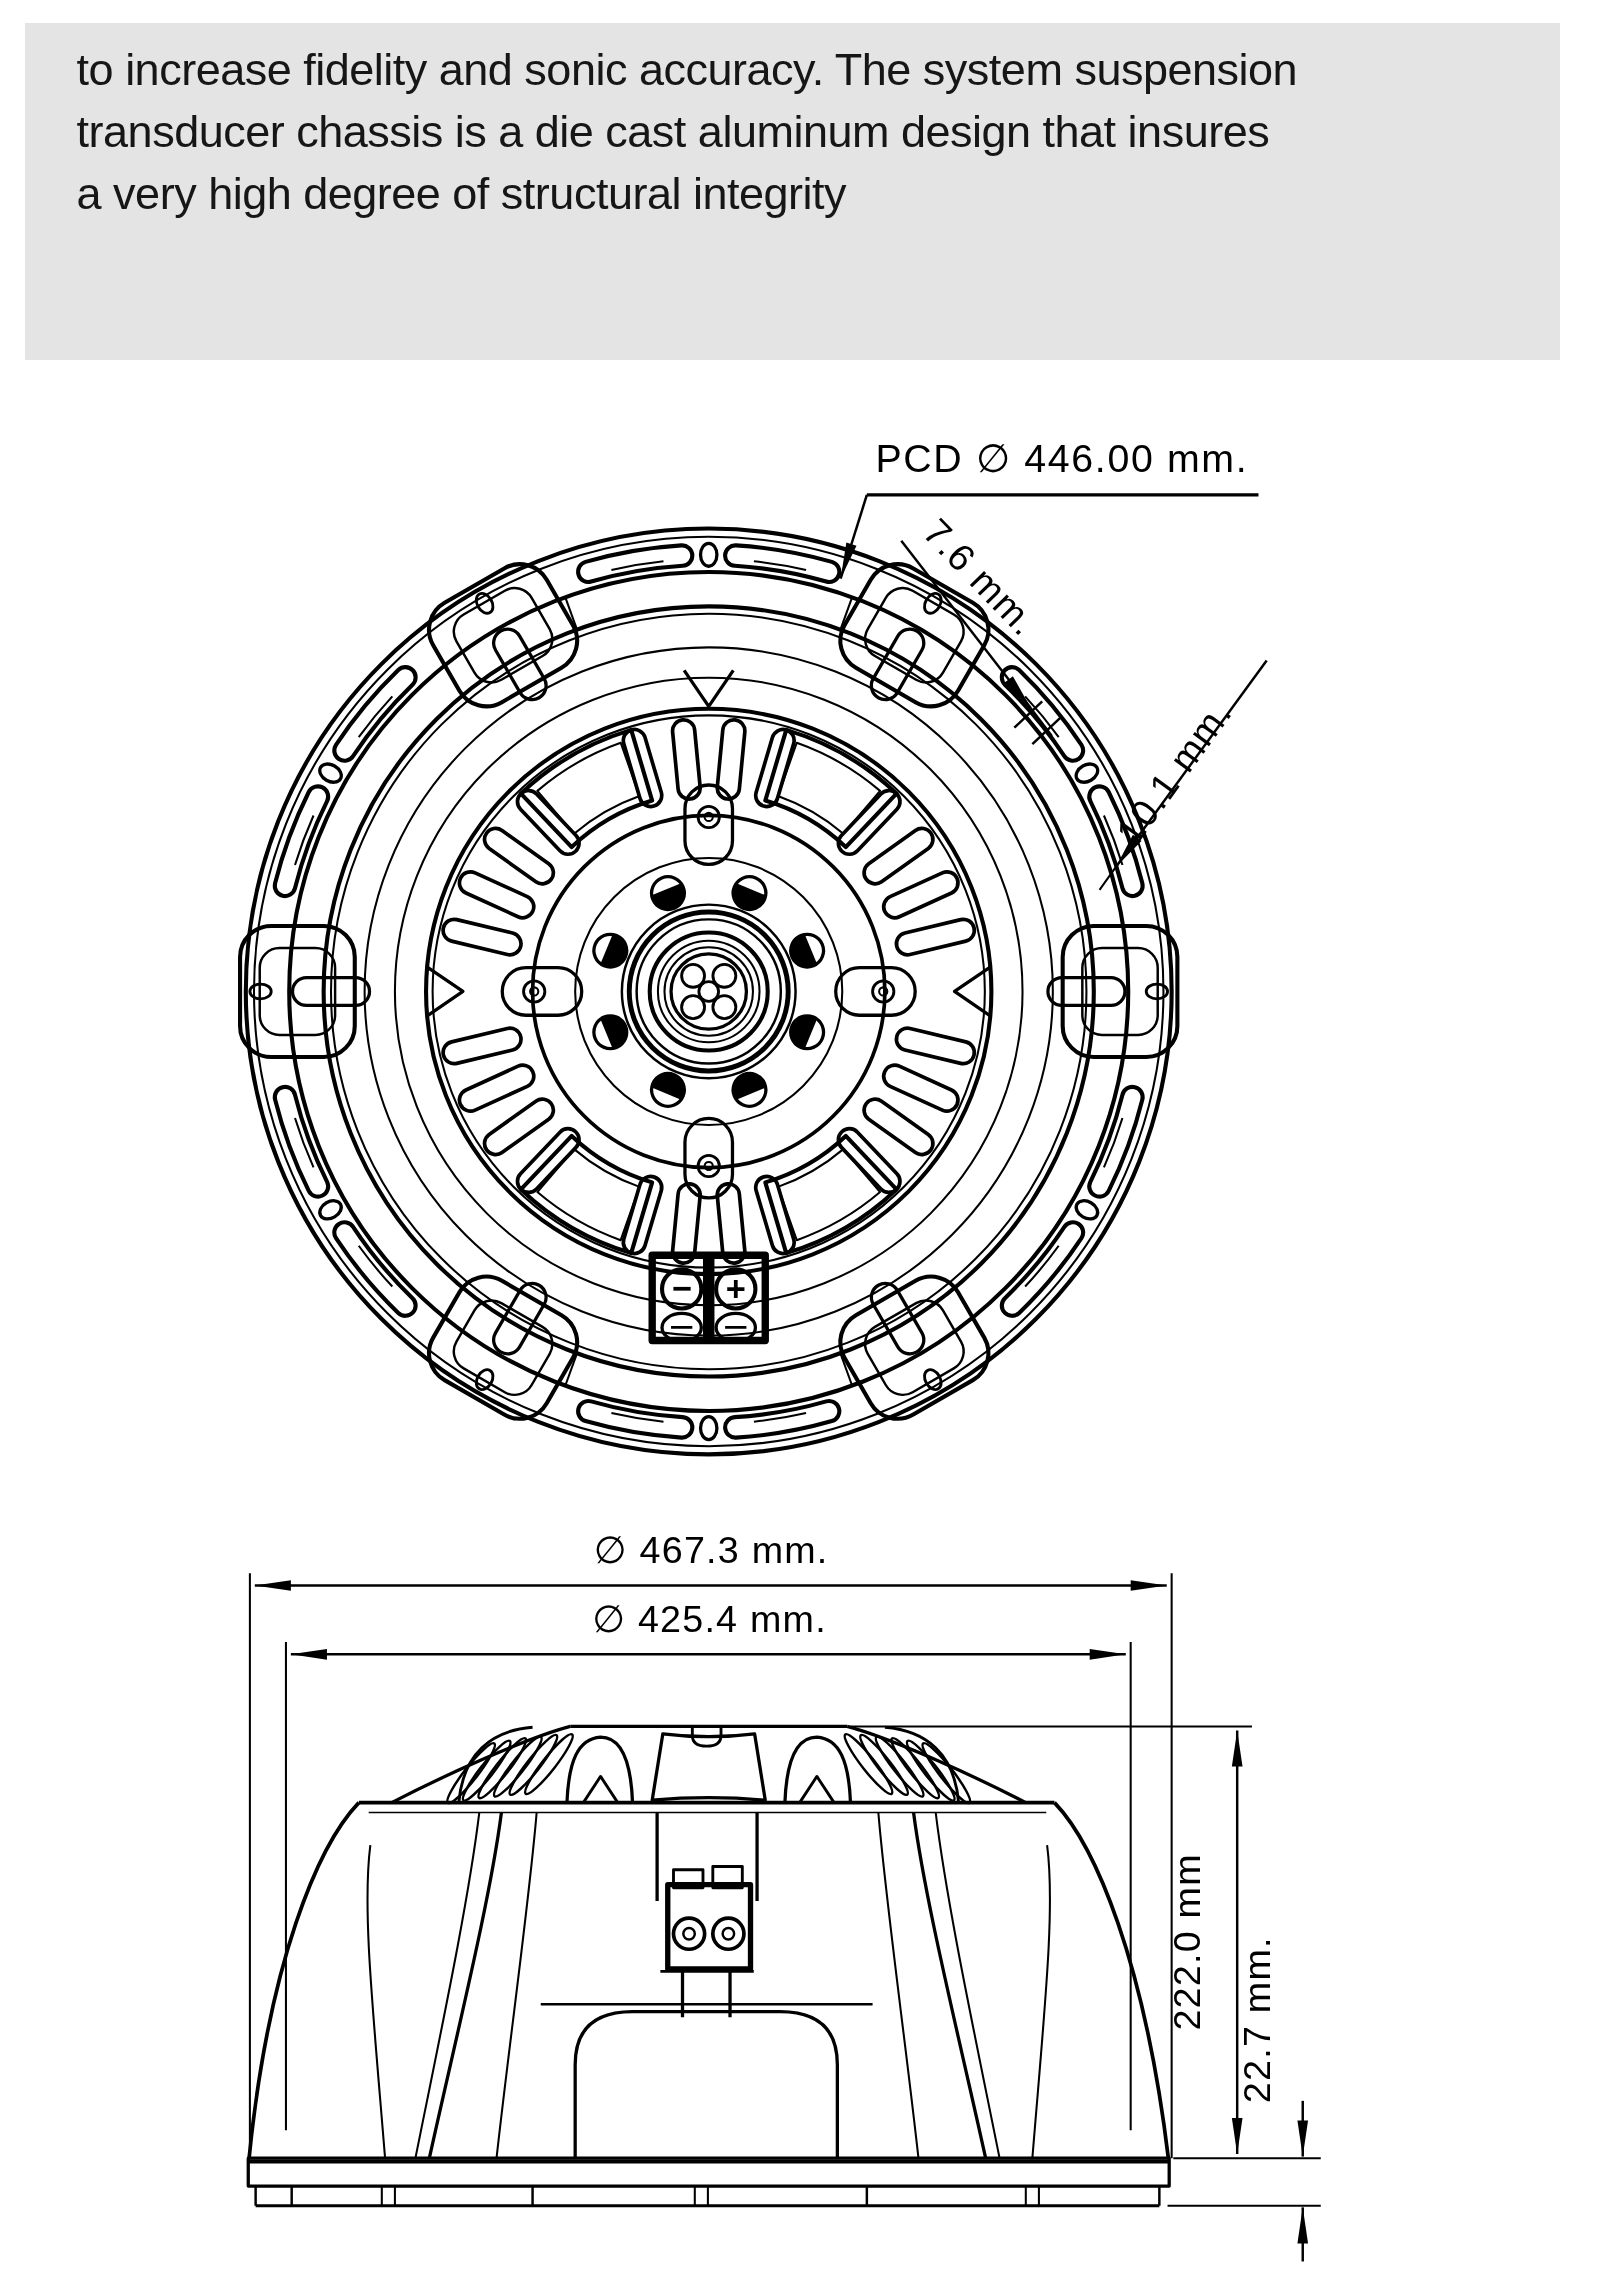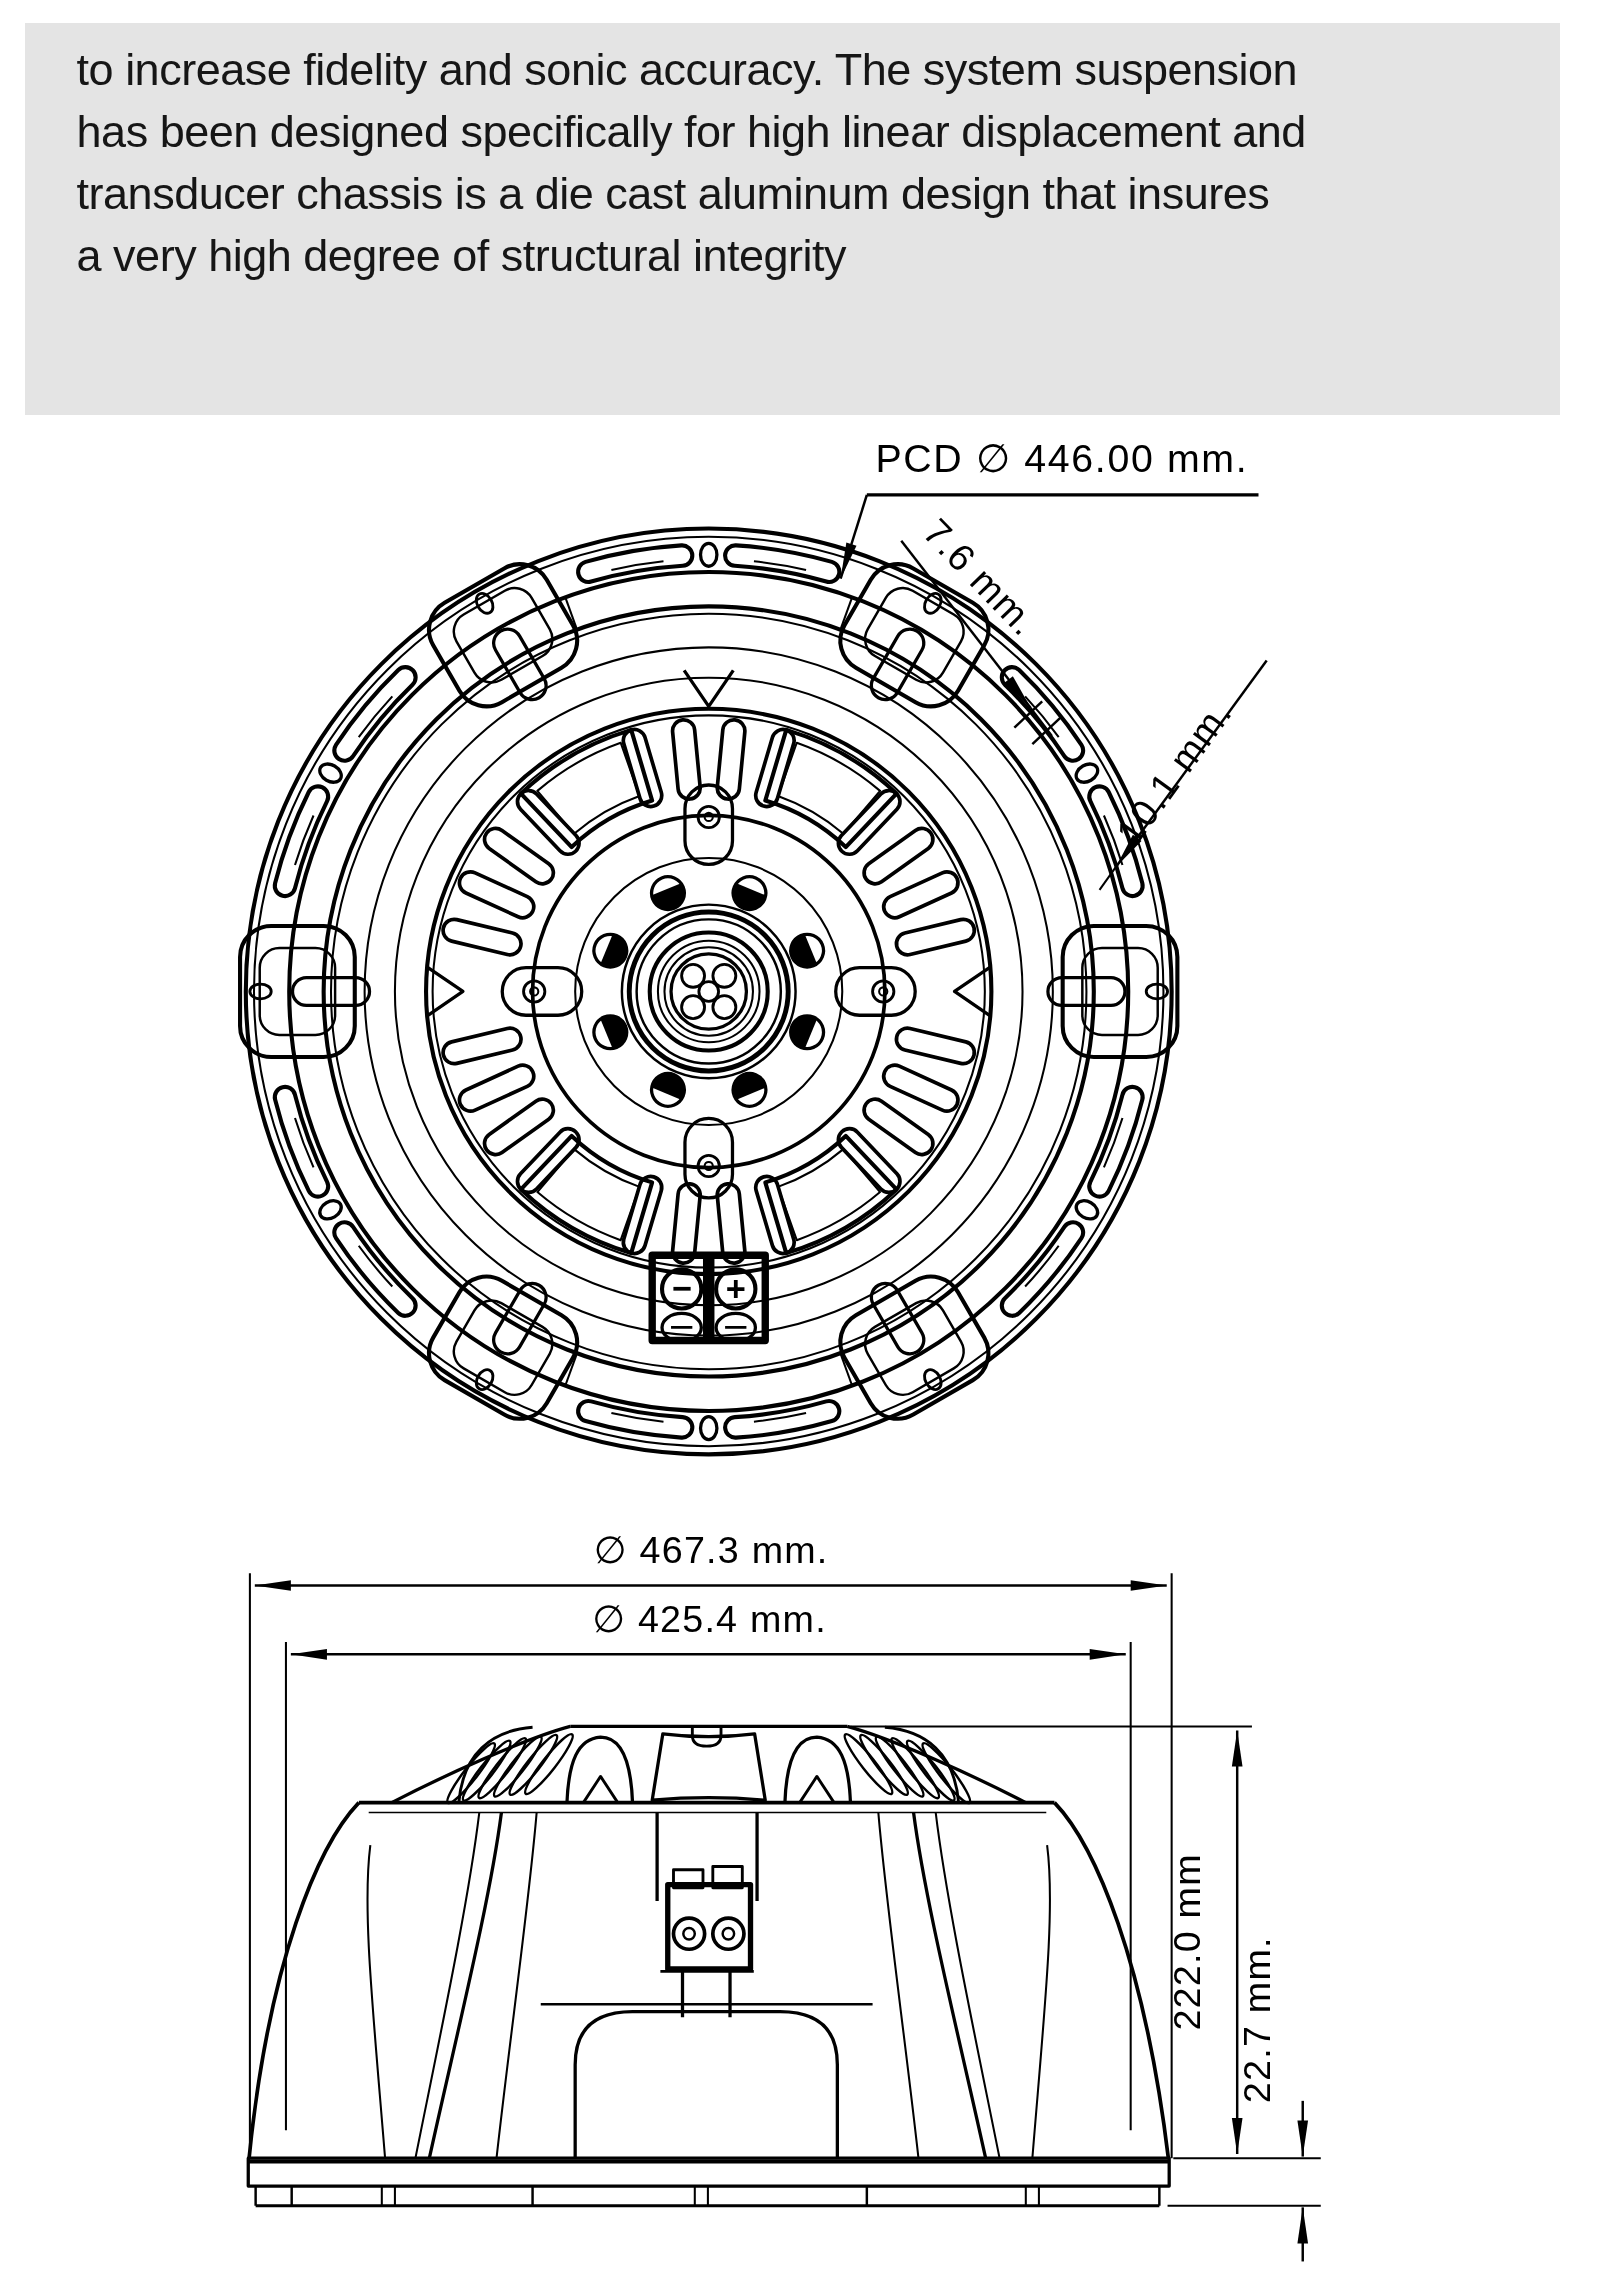--- a/index.html
+++ b/index.html
@@ -1,36 +1,35 @@
 <!DOCTYPE html>
 <html style="font-size:13px"><head>
 <meta charset="utf-8">
 <style>
   html,body{margin:0;padding:0;background:#fff;}
   .page{position:relative;width:1619px;height:2273px;background:#ffffff;
         font-family:"Liberation Sans",sans-serif;overflow:hidden;}
-  .intro{position:absolute;left:24.6px;top:23px;width:1535px;height:392px;
+  .intro{position:absolute;left:24.6px;top:23px;width:1535px;height:337px;
          background:#e4e4e4;box-sizing:border-box;padding:16.4px 33px 0 52px;}
   .intro-line{font-size:45px;line-height:62px;color:#161616;letter-spacing:-0.5px;
               white-space:nowrap;}
   svg.drawing{position:absolute;left:0;top:0;width:1619px;height:2273px;display:block;}
   svg .ln{stroke:#000;fill:none;stroke-linejoin:round;}
   svg text{font-family:"Liberation Sans",sans-serif;fill:#000;stroke:none;}
   .dim{font-size:46px;letter-spacing:1.5px;}
   .dim-lg{font-size:48px;letter-spacing:2px;}
   .tsign{font-size:42px;font-weight:bold;}
 </style>
 </head>
 <body>
 
 <div class="page">
 
   <div class="intro">
     <div class="intro-line">to increase fidelity and sonic accuracy. The system suspension</div>
-    <div class="intro-line">has been designed specifically for high linear displacement and</div>
     <div class="intro-line">transducer chassis is a die cast aluminum design that insures</div>
     <div class="intro-line">a very high degree of structural integrity</div>
   </div>
 
   <svg class="drawing" viewBox="0 0 1976 2774">
     <defs>
       <marker id="arw" markerUnits="userSpaceOnUse" markerWidth="46" markerHeight="16" viewBox="0 0 46 16" refX="45" refY="8" orient="auto-start-reverse">
         <path d="M45,8 L1,1.5 L1,14.5 Z" fill="#000" stroke="none"></path>
       </marker>
       <pattern id="dots" width="8" height="8" patternUnits="userSpaceOnUse">

